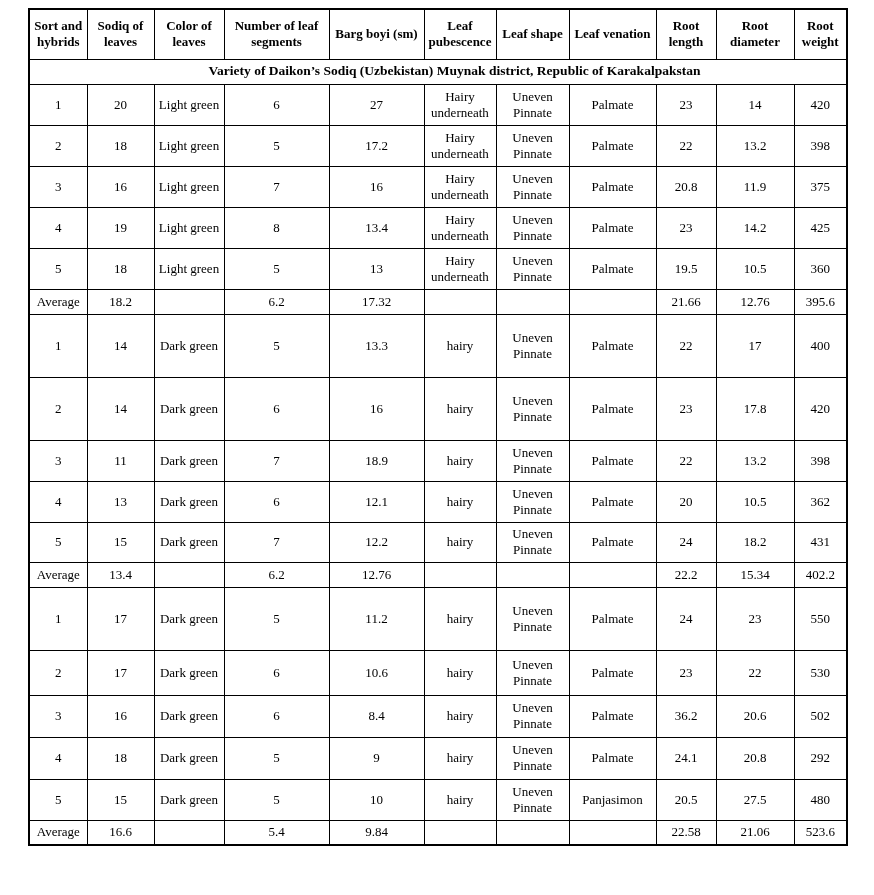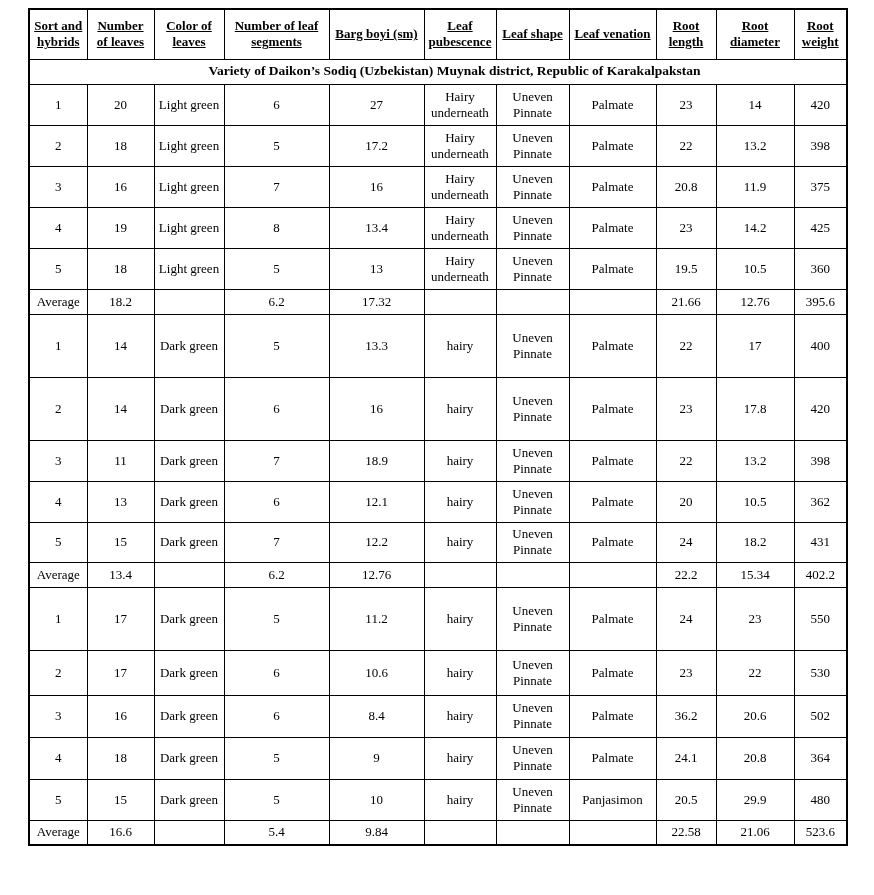--- a/index.html
+++ b/index.html
@@ -27,21 +27,21 @@
   table.daikon td {
     border: 1px solid #000000;
     text-align: center;
     vertical-align: middle;
     font-size: 13px;
     line-height: 1.22;
     padding: 1px 3px;
     overflow: hidden;
     word-wrap: break-word;
   }
-  table.daikon thead tr { height: 50px; text-decoration: underline; }
+  table.daikon thead tr { height: 50px; }
   table.daikon th { font-weight: bold; }
   tr.section-title-row { height: 25px; }
   tr.section-title-row td { font-weight: bold; font-size: 13.5px; padding-left: 36px; }
   tr.average-row { height: 25px; }
   tr.average-row td { font-weight: normal; }
   tr.data-row td { font-weight: normal; }
 </style>
 </head>
 <body>
 
@@ -56,21 +56,21 @@
         <col style="width: 72px;">
         <col style="width: 73px;">
         <col style="width: 87px;">
         <col style="width: 60px;">
         <col style="width: 78px;">
         <col style="width: 53px;">
       </colgroup>
     <thead>
       <tr>
           <th>Sort and hybrids</th>
-          <th>Number of leaves</th>
+          <th>Sodiq of leaves</th>
           <th>Color of leaves</th>
           <th>Number of leaf segments</th>
           <th>Barg boyi (sm)</th>
           <th>Leaf pubescence</th>
           <th>Leaf shape</th>
           <th>Leaf venation</th>
           <th>Root length</th>
           <th>Root diameter</th>
           <th>Root weight</th>
         </tr>
@@ -278,33 +278,33 @@
           <td>4</td>
           <td>18</td>
           <td>Dark green</td>
           <td>5</td>
           <td>9</td>
           <td>hairy</td>
           <td>Uneven Pinnate</td>
           <td>Palmate</td>
           <td>24.1</td>
           <td>20.8</td>
-          <td>364</td>
+          <td>292</td>
         </tr>
         <tr class="data-row" style="height: 41px;">
           <td>5</td>
           <td>15</td>
           <td>Dark green</td>
           <td>5</td>
           <td>10</td>
           <td>hairy</td>
           <td>Uneven Pinnate</td>
           <td>Panjasimon</td>
           <td>20.5</td>
-          <td>29.9</td>
+          <td>27.5</td>
           <td>480</td>
         </tr>
         <tr class="average-row">
           <td>Average</td>
           <td>16.6</td>
           <td></td>
           <td>5.4</td>
           <td>9.84</td>
           <td></td>
           <td></td>

